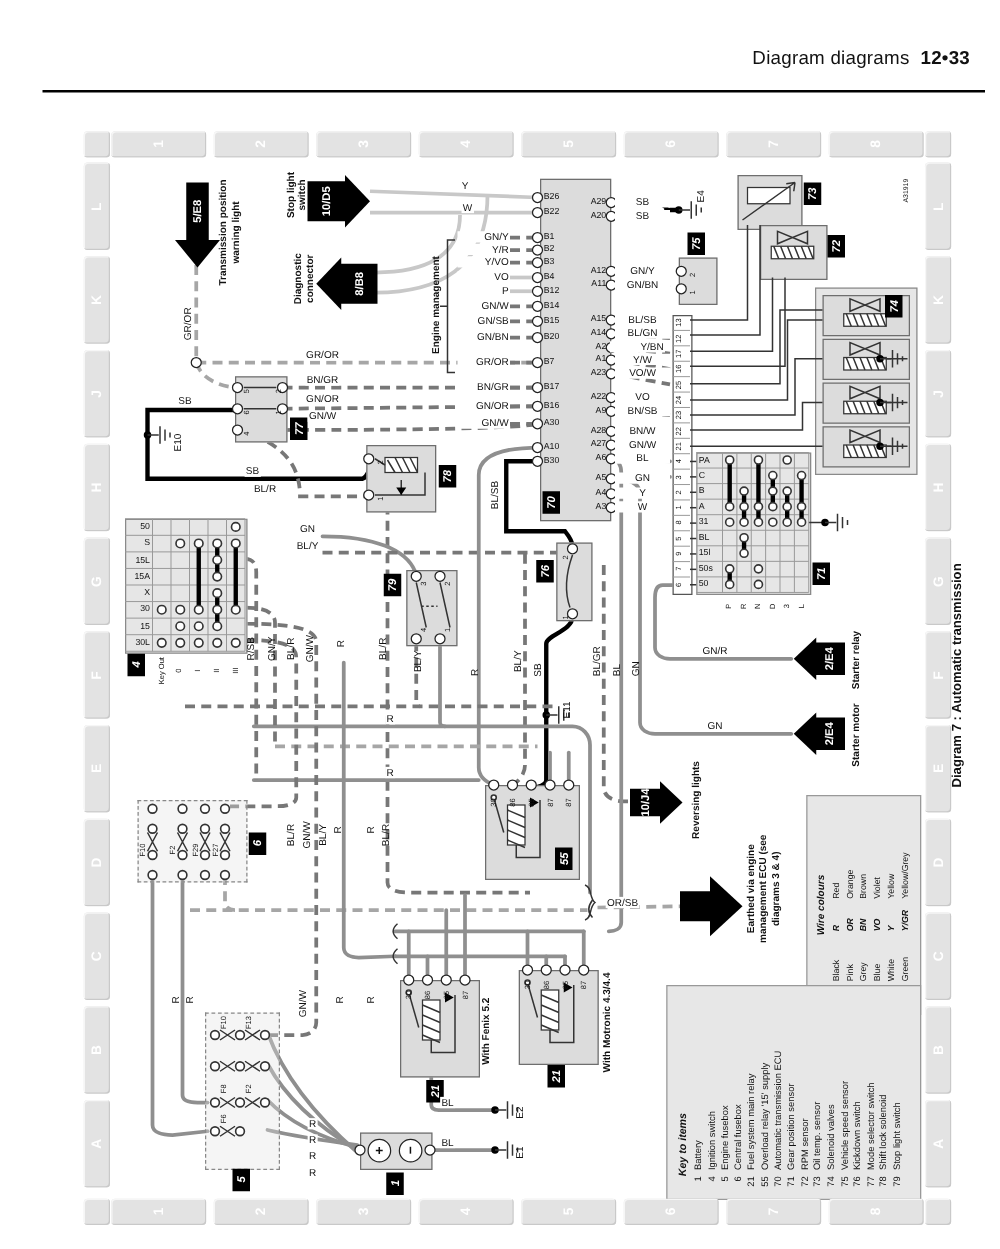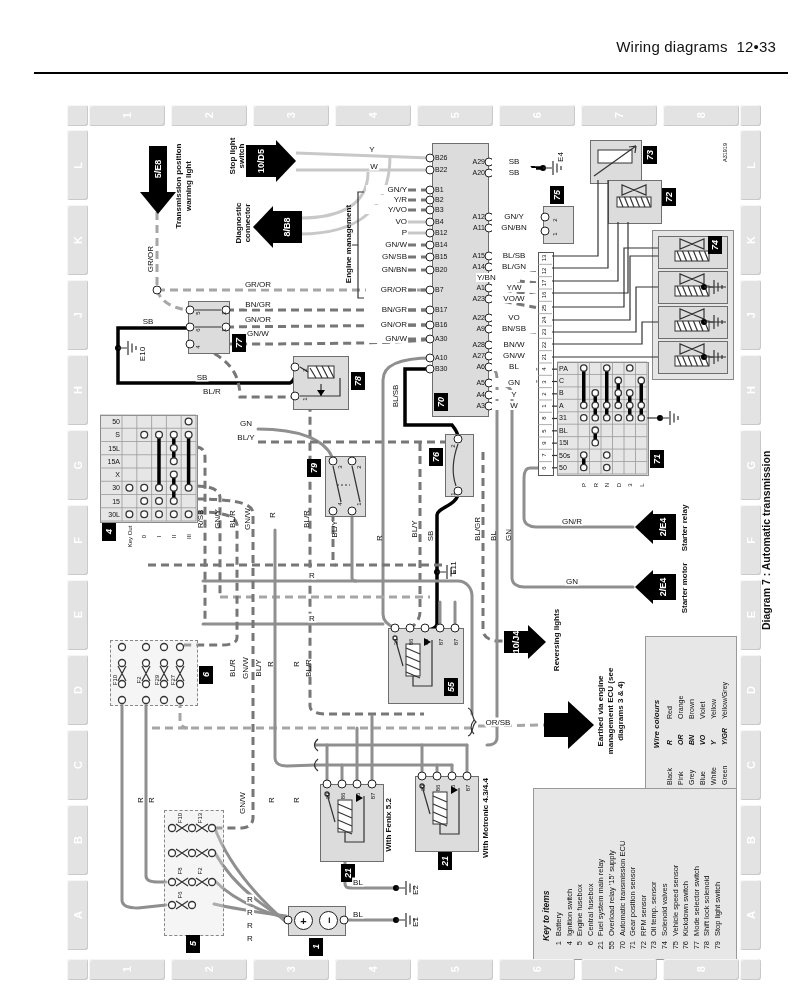--- a/index.html
+++ b/index.html
@@ -1,20 +1,20 @@
 <!DOCTYPE html>
 <html><head>
 <meta charset="utf-8">
 <style>
   html,body{margin:0;padding:0;background:#fff}
   #page{position:relative;width:800px;height:999px;background:#fff;overflow:hidden;
         font-family:"Liberation Sans",sans-serif;color:#111}
   .abs{position:absolute}
   #hdr{position:absolute;top:38px;right:24px;font-size:15px;letter-spacing:.2px}
-  #hdr b{font-weight:normal}
+  #hdr b{font-weight:bold}
   #rule{position:absolute;left:34px;right:12px;top:72px;height:2px;background:#000}
   svg{position:absolute;left:0;top:0}
   .wg{stroke:#8f8f8f;stroke-width:3;fill:none;stroke-linecap:round}
   .wl{stroke:#c8c8c8;stroke-width:3;fill:none}
   .wd{stroke:#777;stroke-width:3;fill:none;stroke-dasharray:8 5}
   .wd2{stroke:#a6a6a6;stroke-width:3;fill:none;stroke-dasharray:8 5}
   .wb{stroke:#000;stroke-width:3.5;fill:none;stroke-linecap:round}
   .thin{stroke:#333;stroke-width:1.2;fill:none}
   .grid{stroke:#999;stroke-width:.8;fill:none}
   .bar{stroke:#000;stroke-width:3.5;fill:none}
@@ -59,21 +59,21 @@
   .legrow .b{width:40px}
   .legrow .c{width:26px;font-weight:bold;font-style:italic}
   .legrow .d{flex:1}
 </style>
 </head>
 <body>
 
 <div id="page">
 
   <div id="hdr">
-    <span>Wiring diagrams</span>&nbsp;
+    <span>Diagram diagrams</span>&nbsp;
     <b>12•33</b>
   </div>
   <div id="rule"></div>
 
   <svg id="wires" width="800" height="999">
     <path class="wl" d="M296 153 L430 158"></path>
     <path class="wl" d="M296 170 L430 170"></path>
     <path class="wl" d="M300 218 C340 218 368 205 368 172"></path>
     <path class="wl" d="M300 234 C350 234 390 215 390 156"></path>
     <path class="wd2" d="M157 212 L157 290"></path>
@@ -677,21 +677,21 @@
       <div class="pintxt" style="left:464px;top:224px;width:21px;text-align:right">A11</div>
       <div class="pinw" style="left:492px;top:223px;width:42px;text-align:center">GN/BN</div>
       <div class="pin" style="left:489px;top:256px"></div>
       <div class="pintxt" style="left:464px;top:252px;width:21px;text-align:right">A15</div>
       <div class="pinw" style="left:492px;top:251px;width:42px;text-align:center">BL/SB</div>
       <div class="pin" style="left:489px;top:267px"></div>
       <div class="pintxt" style="left:464px;top:263px;width:21px;text-align:right">A14</div>
       <div class="pinw" style="left:492px;top:262px;width:42px;text-align:center">BL/GN</div>
       <div class="pin" style="left:489px;top:278px"></div>
       <div class="pintxt" style="left:464px;top:274px;width:21px;text-align:right">A2</div>
-      <div class="pinw" style="left:476px;top:273px;width:42px;text-align:left">Y/BN</div>
+      <div class="pinw" style="left:488px;top:273px;width:42px;text-align:right">Y/BN</div>
       <div class="pin" style="left:489px;top:288px"></div>
       <div class="pintxt" style="left:464px;top:284px;width:21px;text-align:right">A1</div>
       <div class="pinw" style="left:492px;top:283px;width:42px;text-align:center">Y/W</div>
       <div class="pin" style="left:489px;top:299px"></div>
       <div class="pintxt" style="left:464px;top:295px;width:21px;text-align:right">A23</div>
       <div class="pinw" style="left:492px;top:294px;width:42px;text-align:center">VO/W</div>
       <div class="pin" style="left:489px;top:318px"></div>
       <div class="pintxt" style="left:464px;top:314px;width:21px;text-align:right">A22</div>
       <div class="pinw" style="left:492px;top:313px;width:42px;text-align:center">VO</div>
       <div class="pin" style="left:489px;top:329px"></div>

